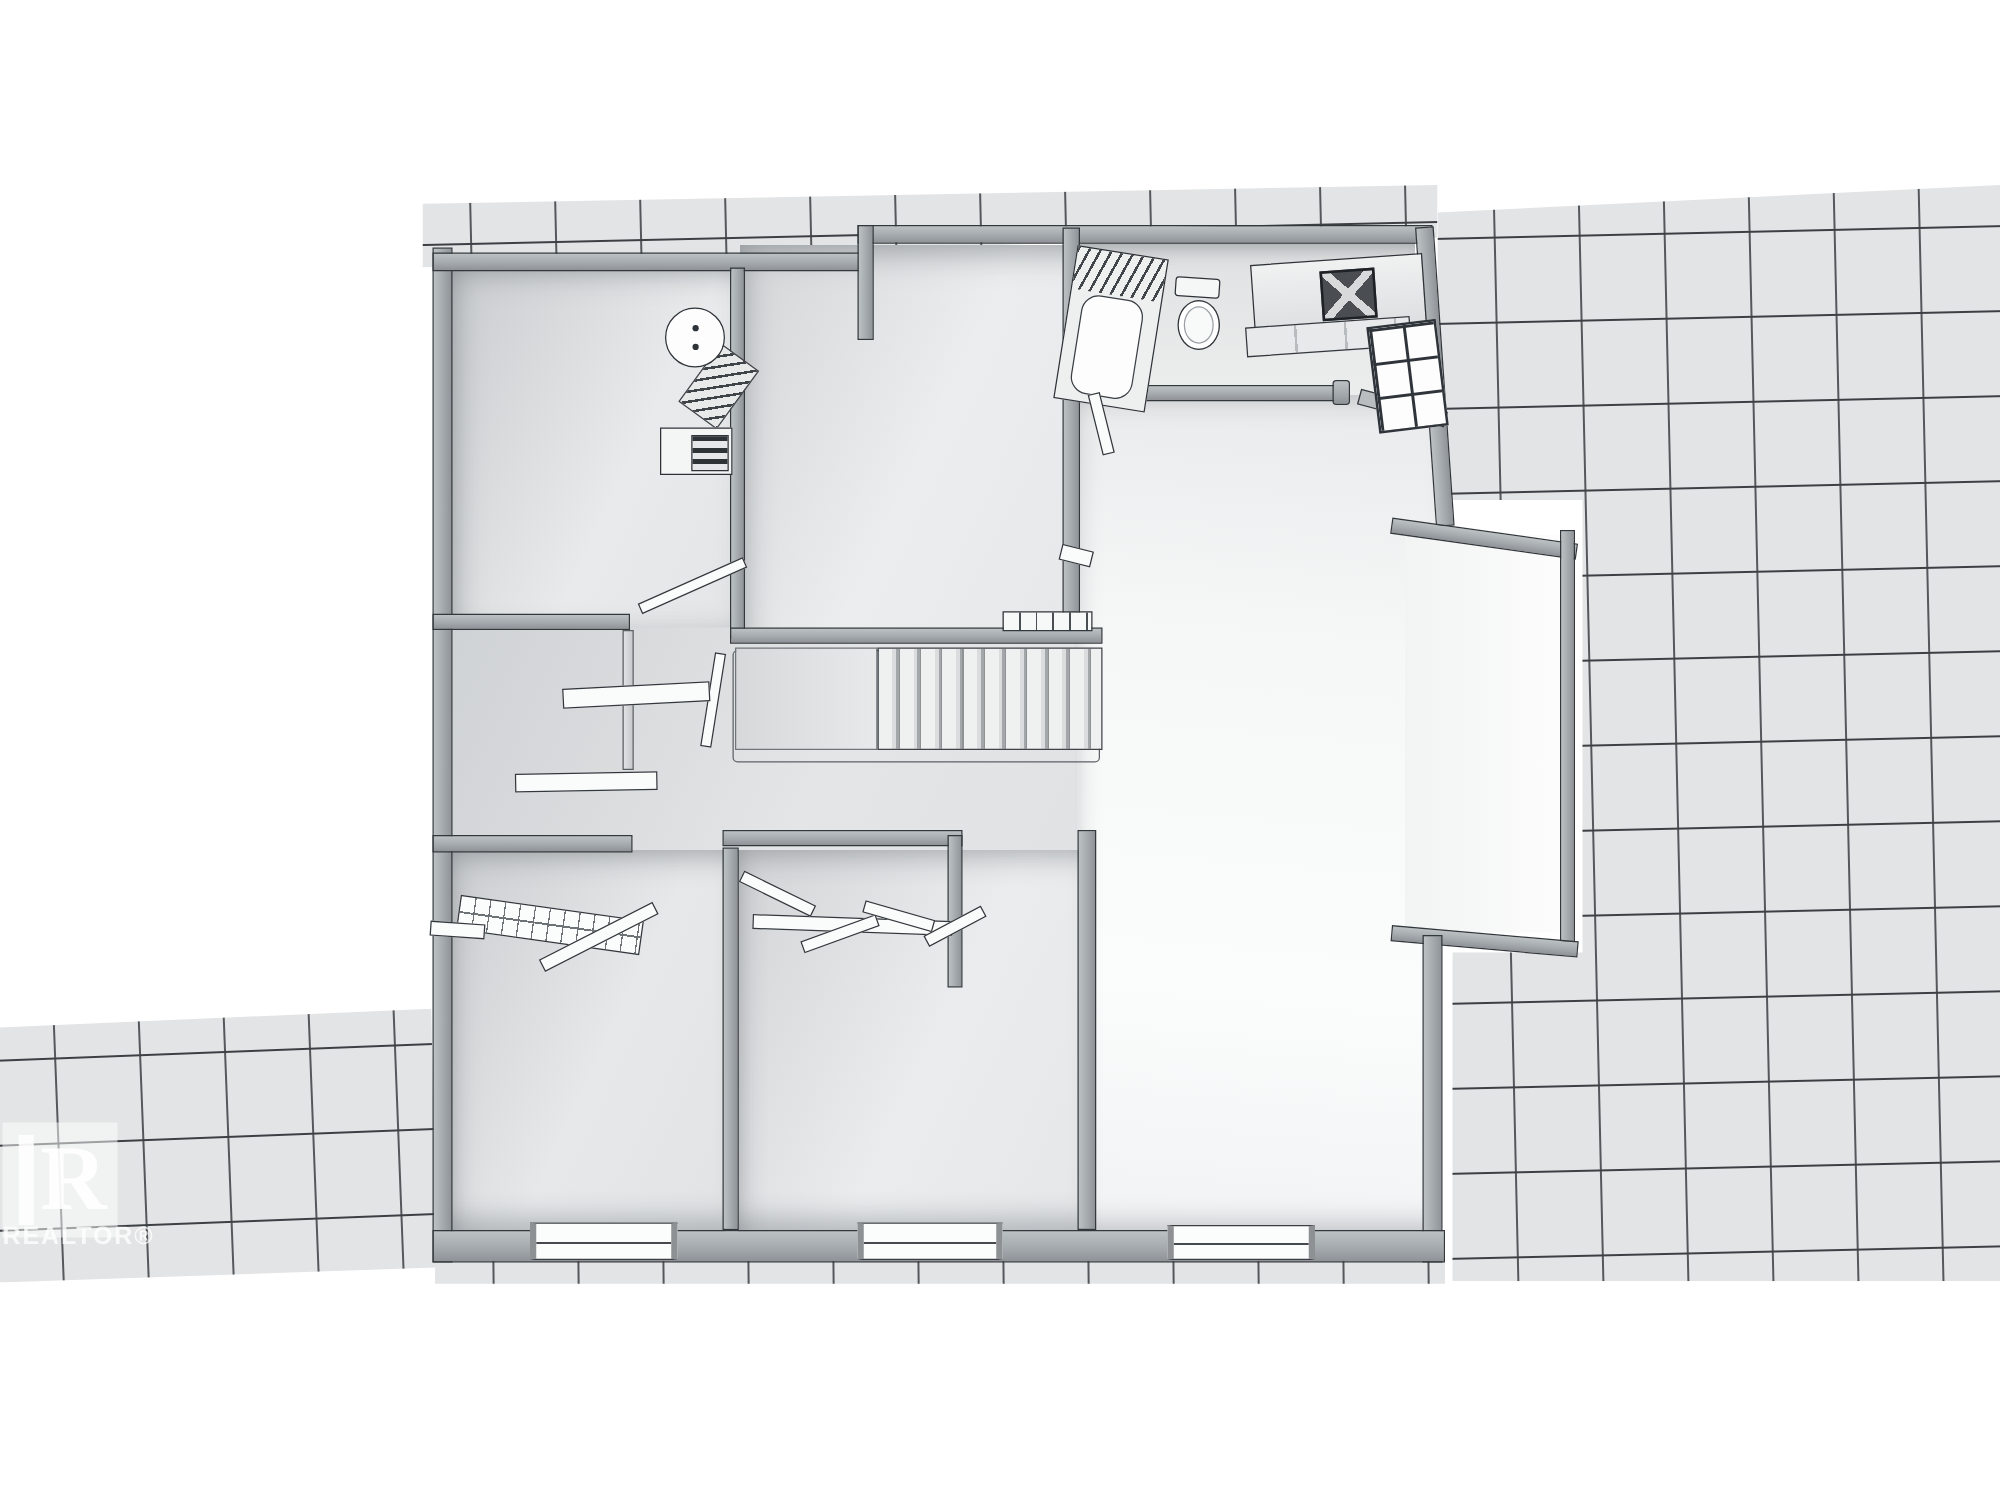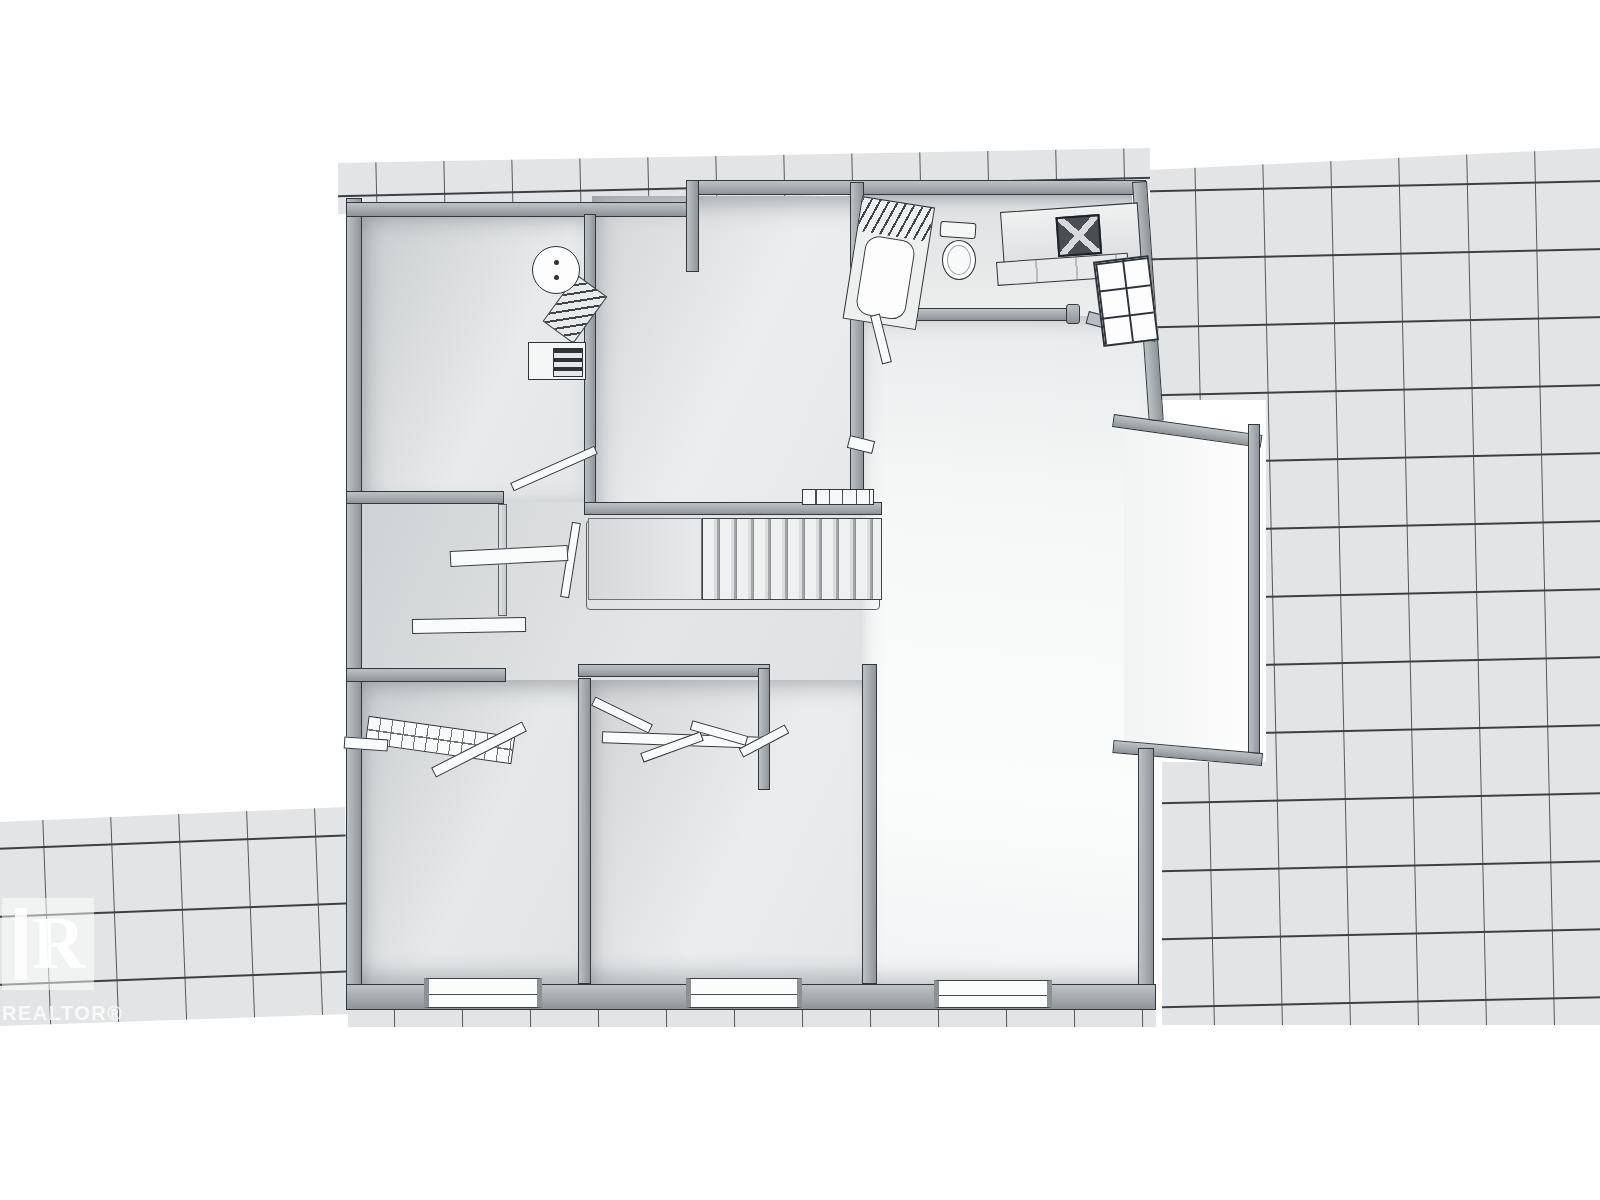--- a/index.html
+++ b/index.html
@@ -211,16 +211,16 @@
   <div class="plank" style="left:738px;top:736px;width:52px;height:10px;transform:rotate(-28deg);"></div>
 
   <div class="win" style="left:424px;top:978px;width:118px;height:30px;"></div>
   <div class="win" style="left:686px;top:978px;width:116px;height:30px;"></div>
   <div class="win" style="left:934px;top:980px;width:118px;height:28px;"></div>
 
   <div class="wm" style="left:2px;top:898px;width:130px;height:122px;">
     <span class="wm-box" style="left:0;top:0;width:92px;height:92px;"></span>
     <span class="wm-bar" style="left:13px;top:10px;width:12px;height:72px;"></span>
     <span class="wm-r" style="left:30px;top:8px;">R</span>
-    <span class="wm-label" style="left:0;top:104px;">REALTOR®</span>
+    <span class="wm-label" style="left:0;top:80px;">REALTOR®</span>
   </div>
 
 </div>
 
 </body></html>

